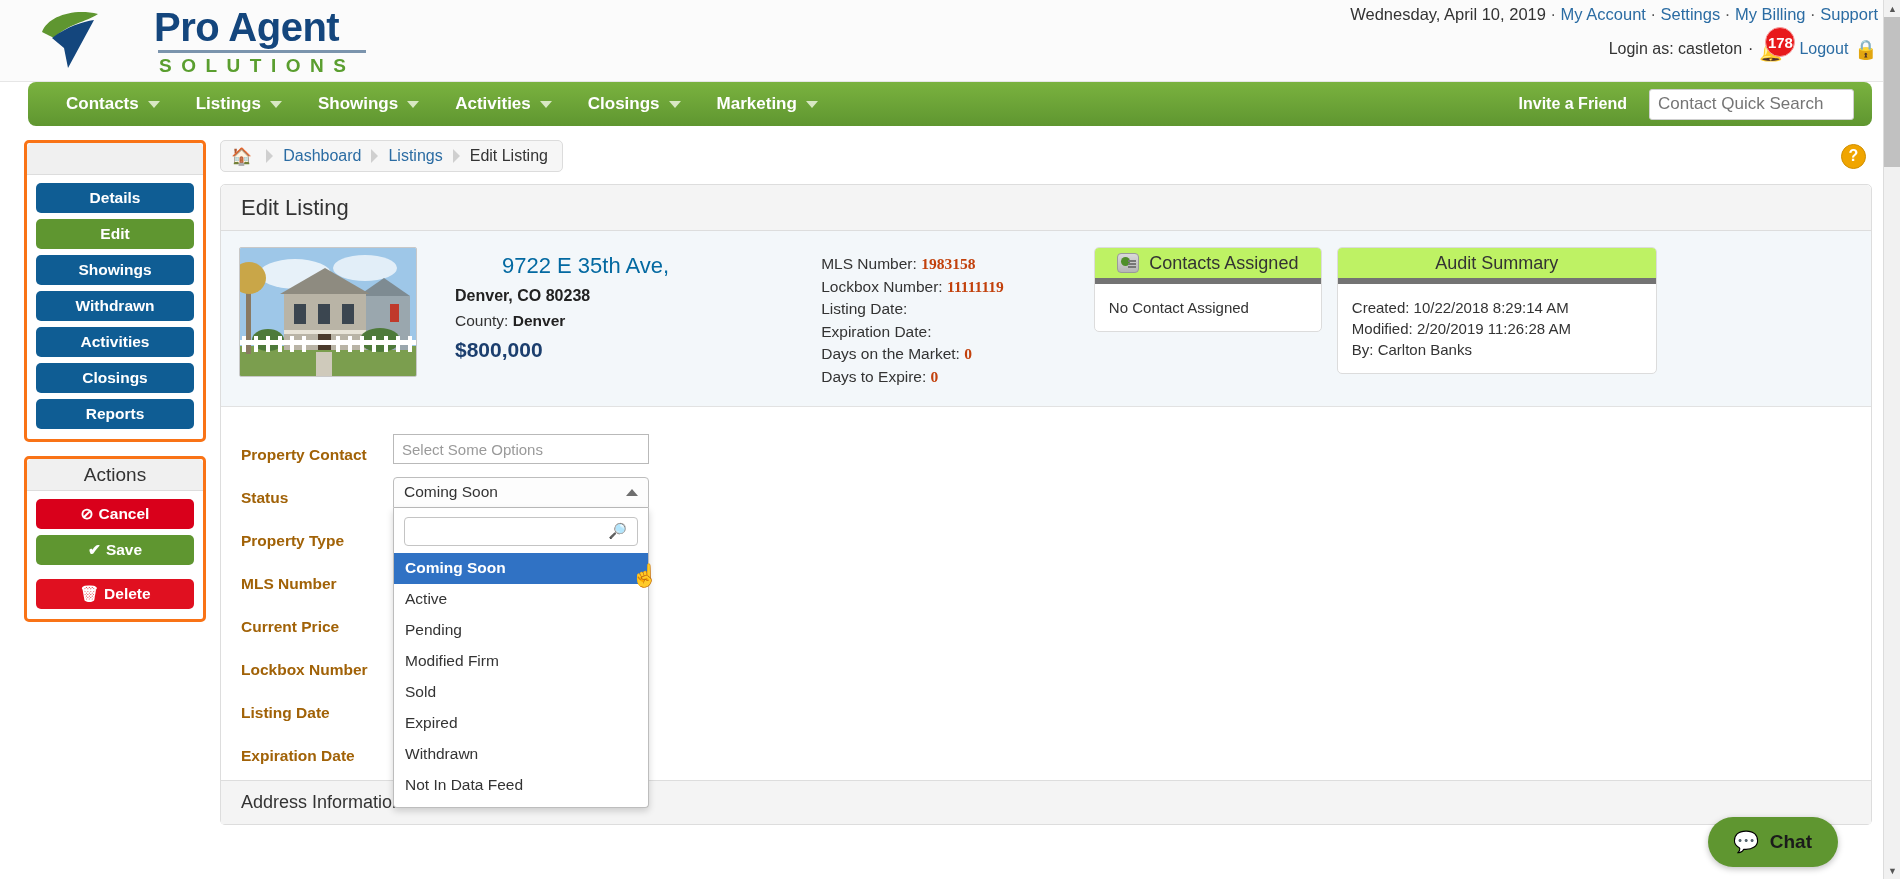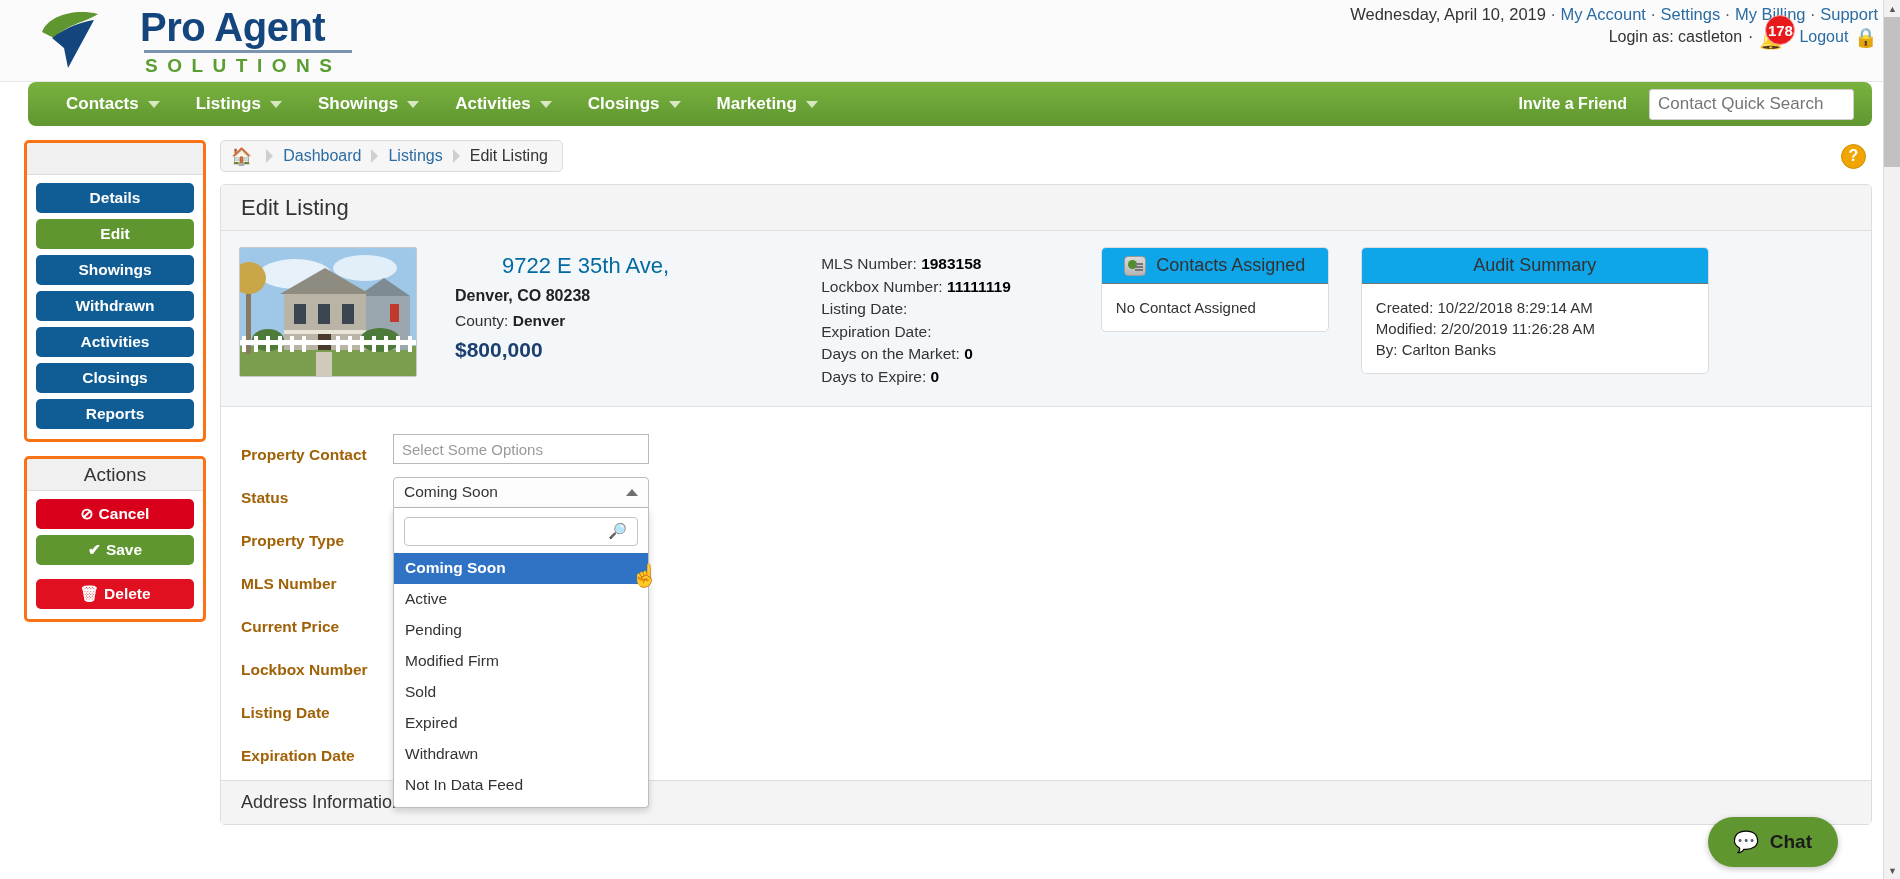--- a/index.html
+++ b/index.html
@@ -12,21 +12,21 @@
 
   
   .topbar {
     position: relative;
     height: 82px;
     background: #fbfbfb;
     border-bottom: 1px solid #e6e6e6;
   }
   .logo-wrap {
     position: absolute; left: 38px; top: 5px;
-    display: flex; align-items: center; gap: 10px;
+    display: flex; align-items: center; gap: 24px;
   }
   .logo-mark { width: 92px; height: 64px; }
   .logo-text { line-height: 1; padding-top: 2px; }
   .logo-title {
     font-size: 40px; font-weight: bold; color: #14467d;
     letter-spacing: -0.5px;
   }
   .logo-rule { height: 3px; background: #7b94ad; margin: 3px 0 3px 4px; width: 208px; }
   .logo-sub {
     font-size: 19px; font-weight: bold; color: #5a9e2f;
@@ -35,21 +35,21 @@
 
   .header-links {
     position: absolute; right: 22px; top: 5px;
     font-size: 16.5px; color: #2b4f72; white-space: nowrap;
   }
   .header-links a { color: #2b6ca3; text-decoration: none; }
   .header-links .sep { color: #555; }
   .header-date { color: #333; }
 
   .header-login {
-    position: absolute; right: 22px; top: 24px;
+    position: absolute; right: 22px; top: 36px;
     font-size: 16px; color: #333;
     display: flex; align-items: center; gap: 6px; white-space: nowrap;
   }
   .header-login a { color: #2b6ca3; text-decoration: none; }
   .notif-wrap { position: relative; width: 34px; height: 26px; }
   .notif-badge {
     position: absolute; left: 6px; top: -9px;
     background: #e8191b; color: #fff; font-size: 15px; font-weight: bold;
     border-radius: 50%; width: 30px; height: 30px;
     display: flex; align-items: center; justify-content: center;
@@ -174,34 +174,34 @@
     border-radius: 2px; overflow: hidden; flex: 0 0 178px; margin-left: 4px;
   }
   .addr-block { margin-left: 38px; padding-top: 6px; }
   .addr-line1 { font-size: 22px; font-weight: normal; color: #0369a1; margin-left: 47px; }
   .addr-line2 { font-size: 16px; font-weight: bold; color: #222; margin-top: 8px; }
   .addr-county { font-size: 15.5px; color: #333; margin-top: 7px; }
   .addr-county b { color: #222; }
   .addr-price { font-size: 21px; font-weight: bold; color: #1c3f6e; margin-top: 8px; }
 
   .mls-block { margin-left: 152px; padding-top: 6px; font-size: 15.5px; color: #333; line-height: 22.5px; }
-  .mls-block b { color: #000000; }
+  .mls-block b { color: #c2410c; font-family: Liberation Serif, serif; }
 
   .mini-panel {
     background: #fff; border: 1px solid #dcdcdc; border-radius: 5px;
     overflow: hidden; align-self: flex-start;
   }
   .mini-head {
-    background: #0ea5e9; border-bottom: 1px solid #737373;
+    background: #bef264; border-bottom: 6px solid #737373;
     display: flex; align-items: center; justify-content: center; gap: 10px;
     height: 36px; font-size: 18px; color: #333;
   }
   .mini-body { padding: 13px 14px; font-size: 15px; color: #333; line-height: 21px; }
   .contacts-panel { margin-left: 90px; width: 228px; }
-  .audit-panel { margin-left: 32px; width: 348px; }
+  .audit-panel { margin-left: 15px; width: 320px; }
   .contact-icon {
     width: 22px; height: 20px; border-radius: 4px;
     background: linear-gradient(#d9d9d9, #b6b6b6);
     border: 1px solid #9a9a9a; position: relative; flex: 0 0 22px;
   }
   .contact-icon::before {
     content: ""; position: absolute; left: 3px; top: 3px;
     width: 9px; height: 9px; border-radius: 50%; background: #4f8f2a;
   }
   .contact-icon::after {

